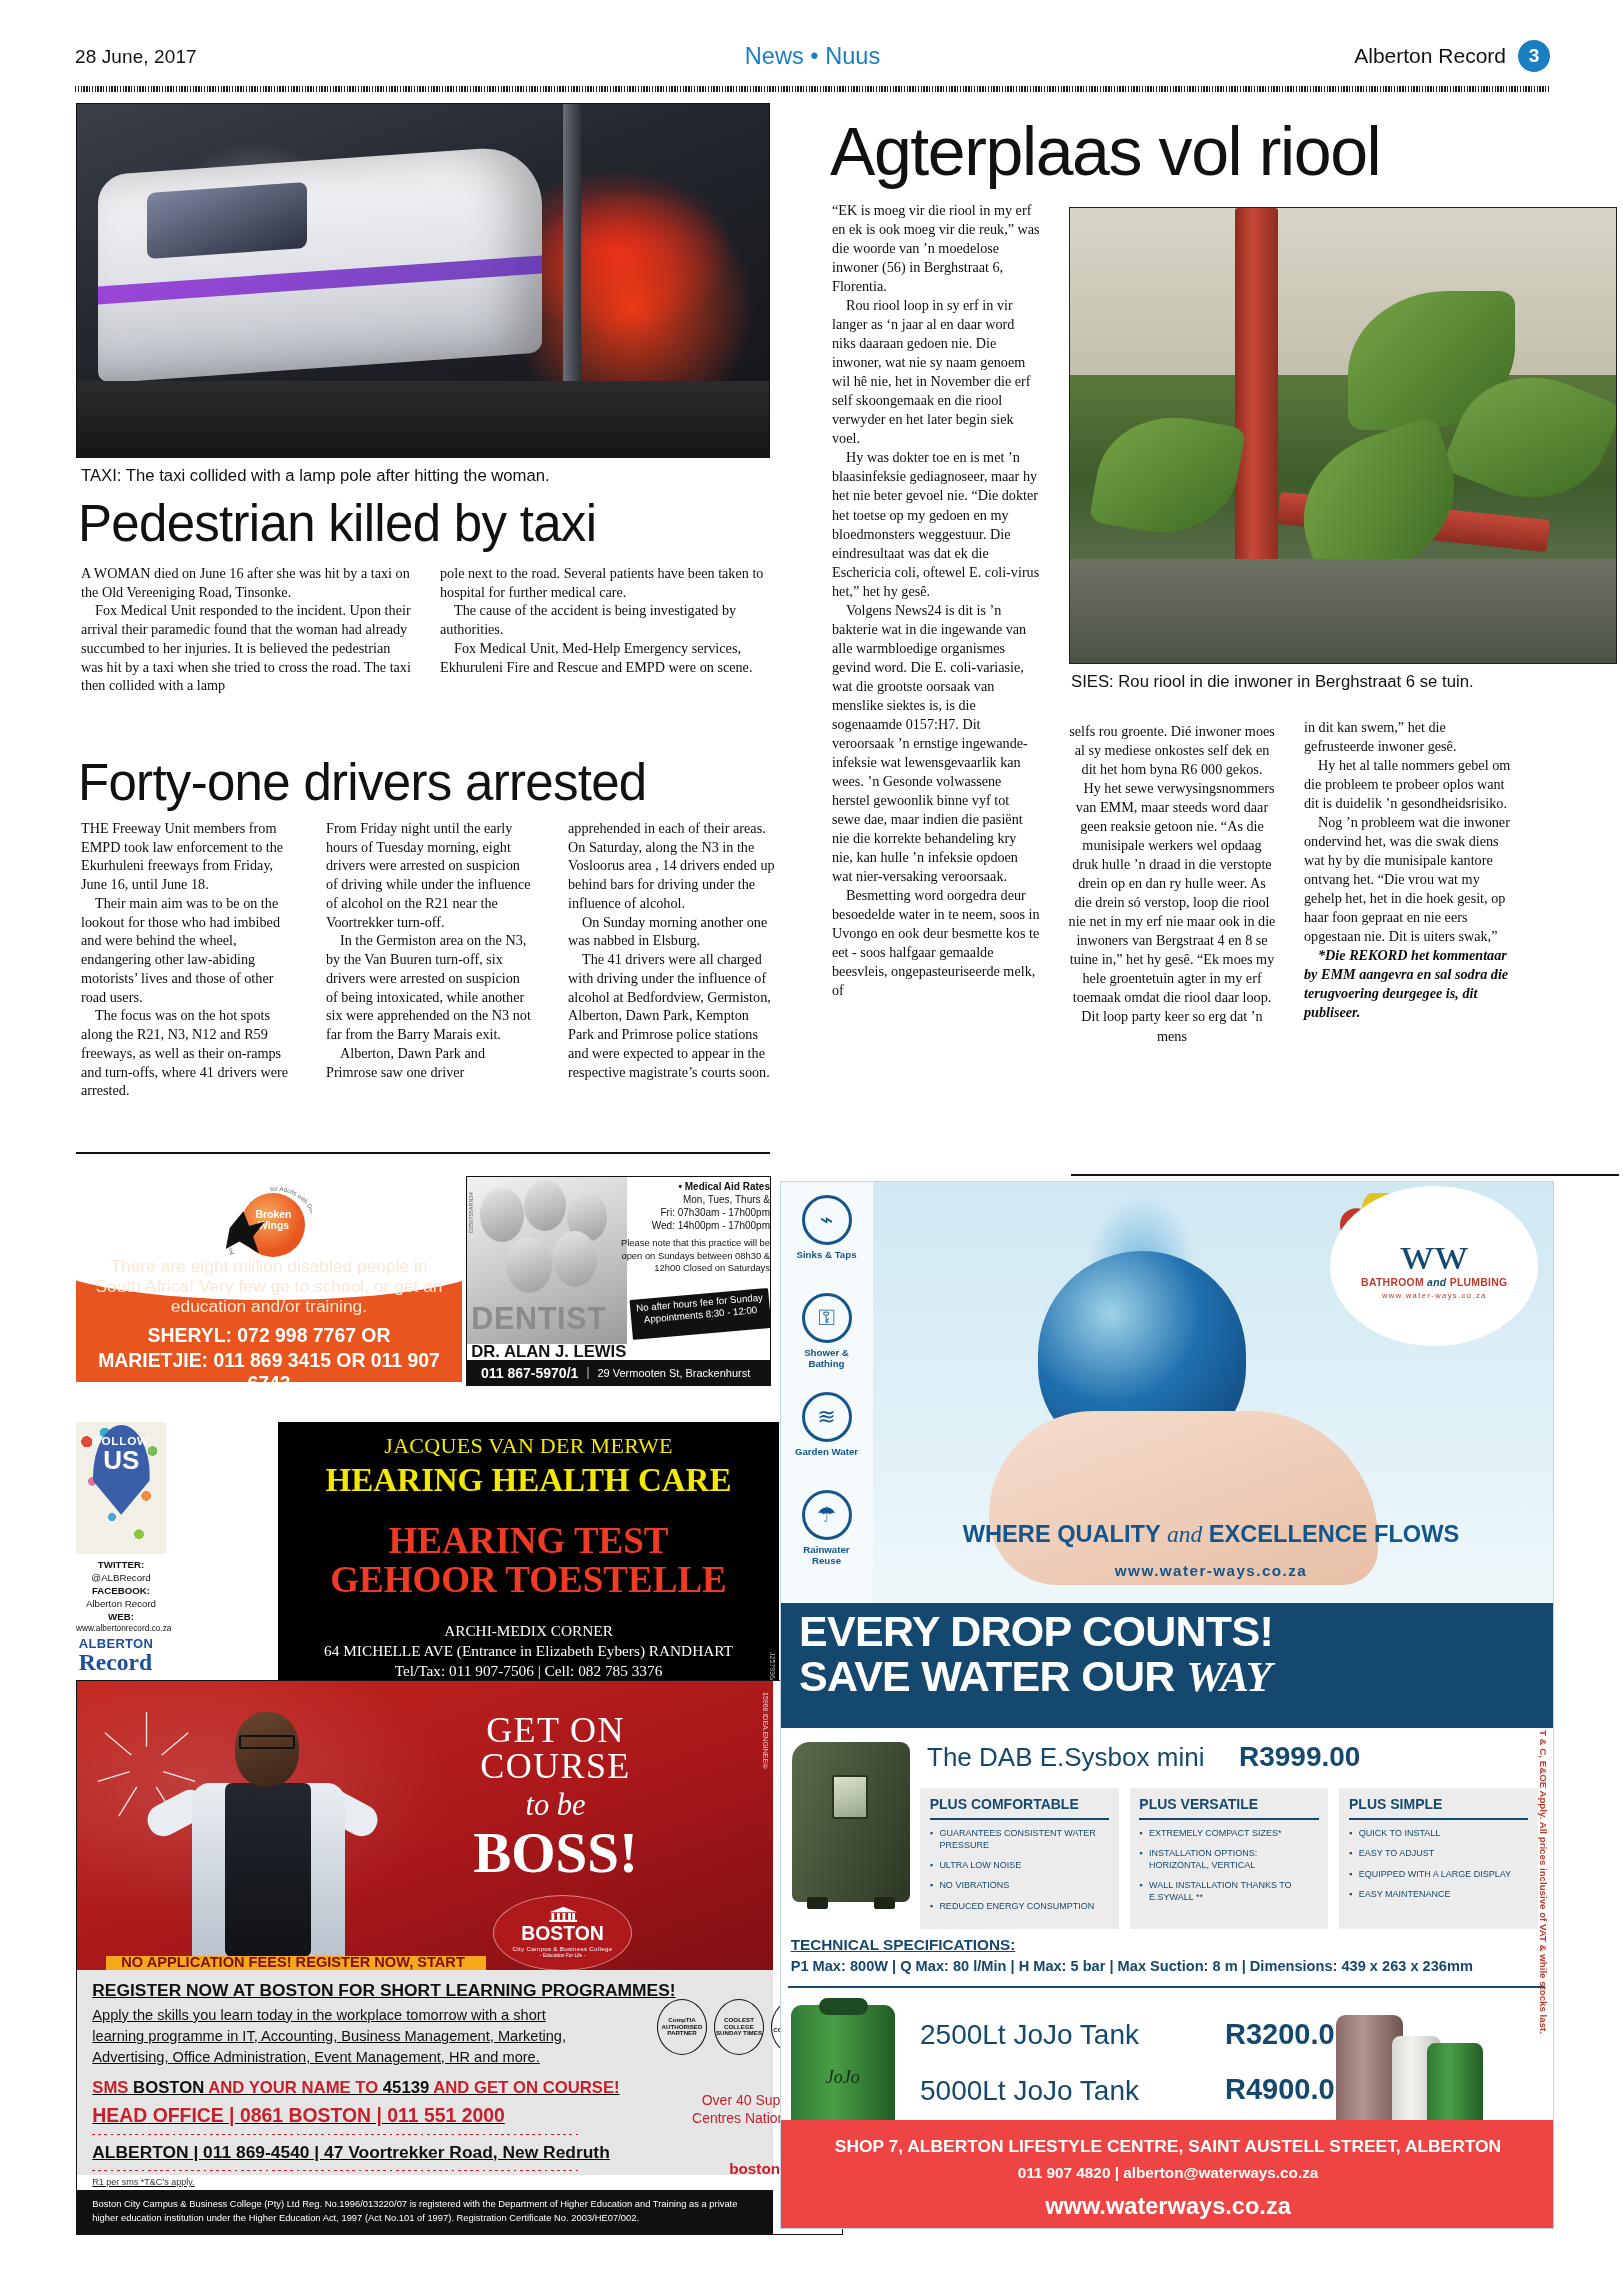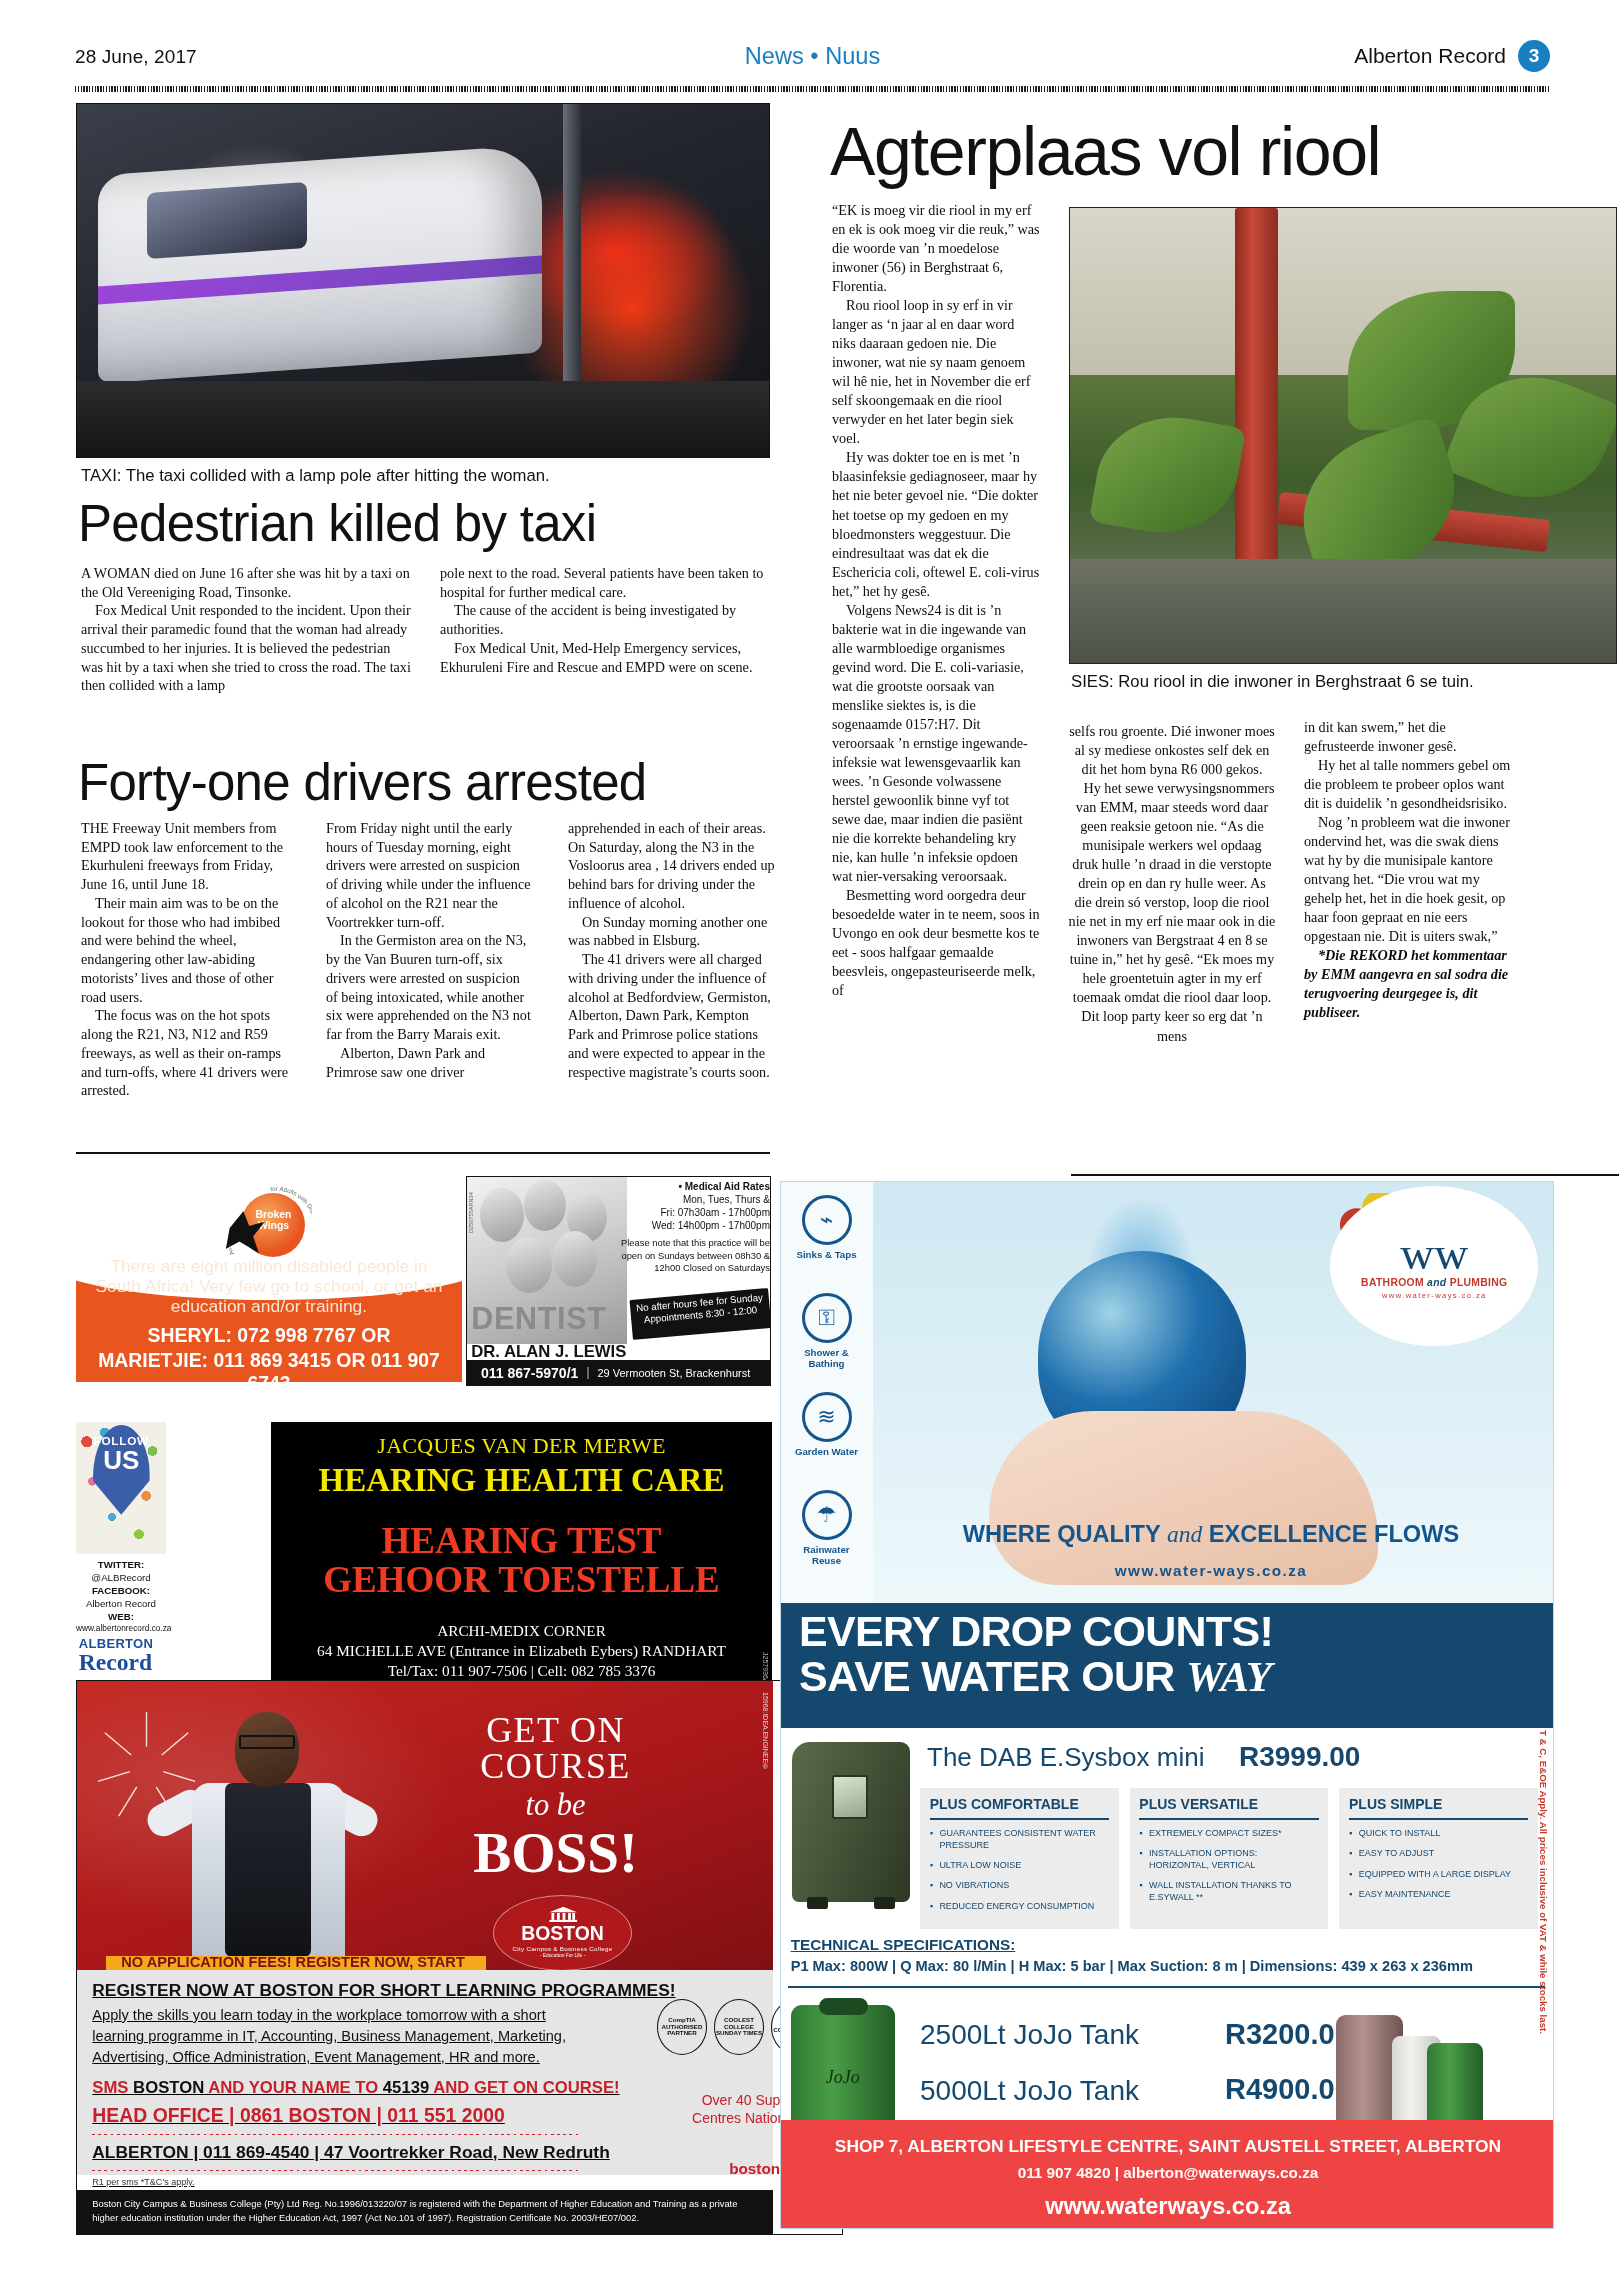--- a/index.html
+++ b/index.html
@@ -176,21 +176,21 @@
               font-family:"Liberation Sans",sans-serif; font-size:9.7px; color:#111; line-height:1.35; }
   .fu-lines .lbl { font-weight:bold; }
   .fu-lines .web { font-size:8.3px; }
   .fu-logo { position:absolute; left:2.8px; top:214px; width:85px; }
   .fu-logo .alberton { font-family:"Liberation Sans",sans-serif; font-size:13px; font-weight:bold;
                        color:#1b4f9c; letter-spacing:0.3px; }
   .fu-logo .record { font-family:"Liberation Serif",serif; font-size:23.6px; font-weight:bold;
                      color:#1b4f9c; line-height:.95; }
 
   
-  .ad-hearing { position:absolute; left:271px; top:1422px; width:501px; height:298px; background:#000; }
+  .ad-hearing { position:absolute; left:278px; top:1422px; width:501px; height:298px; background:#000; }
   .hh-name { position:absolute; left:0; top:11px; width:501px; text-align:center;
              font-family:"Liberation Serif",serif; font-size:22px; color:#f5e800; letter-spacing:0.3px; }
   .hh-title { position:absolute; left:0; top:40px; width:501px; text-align:center;
               font-family:"Liberation Serif",serif; font-weight:bold; font-size:33px; color:#f5e800; }
   .hh-l1 { position:absolute; left:0; top:97px; width:501px; text-align:center;
            font-family:"Liberation Serif",serif; font-weight:bold; font-size:37px; color:#ef3b23; }
   .hh-l2 { position:absolute; left:0; top:136px; width:501px; text-align:center;
            font-family:"Liberation Serif",serif; font-weight:bold; font-size:37px; color:#ef3b23; }
   .hh-addr { position:absolute; left:0; top:199px; width:501px; text-align:center;
              font-family:"Liberation Serif",serif; font-size:15.3px; color:#fff; line-height:1.32; }

